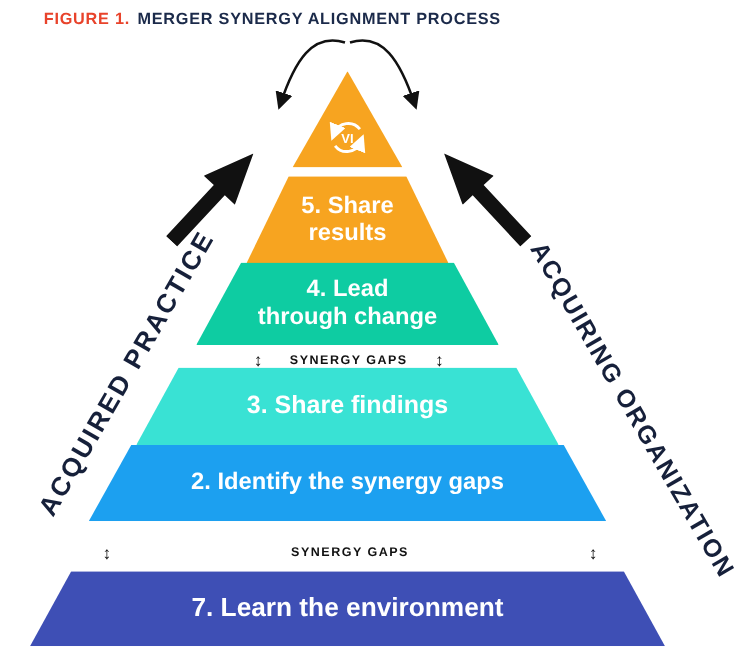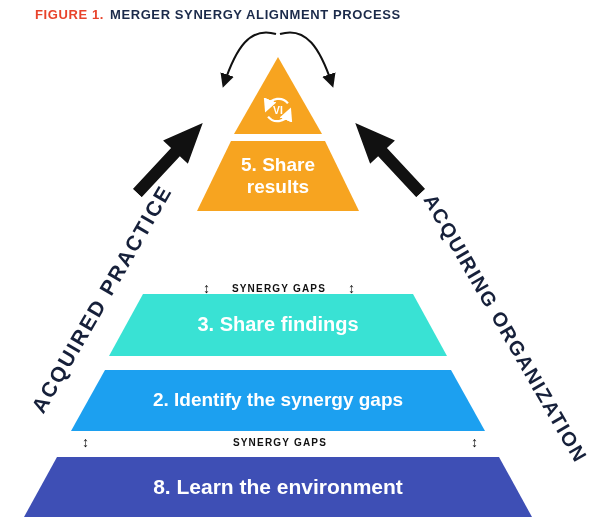--- a/index.html
+++ b/index.html
@@ -22,21 +22,21 @@
   .level .lvl-text{white-space:pre-line;}
   .tip{left:234px;top:57px;width:88px;height:77px;
        clip-path:polygon(50% 0,100% 100%,0 100%);
        align-items:flex-end;justify-content:center;}
   .l5{left:197px;top:141px;width:162px;height:70px;font-size:19px;
       clip-path:polygon(34px 0,calc(100% - 34px) 0,100% 100%,0 100%);}
   .l4{left:157px;top:210px;width:242px;height:66px;font-size:19px;
       clip-path:polygon(36px 0,calc(100% - 36px) 0,100% 100%,0 100%);}
   .l3{left:109px;top:294px;width:338px;height:62px;font-size:20px;
       clip-path:polygon(34px 0,calc(100% - 34px) 0,100% 100%,0 100%);}
-  .l2{left:71px;top:370px;width:414px;height:61px;font-size:19px;
+  .l2{left:71px;top:356px;width:414px;height:61px;font-size:19px;
       clip-path:polygon(34px 0,calc(100% - 34px) 0,100% 100%,0 100%);}
   .l1{left:24px;top:457px;width:508px;height:60px;font-size:21px;
       clip-path:polygon(33px 0,calc(100% - 33px) 0,100% 100%,0 100%);}
   .tip svg{margin-bottom:7px;}
   
   .top-arrows{position:absolute;left:186px;top:24px;width:184px;height:74px;}
   
   .black-arrow{position:absolute;width:96px;height:34px;}
   .black-arrow.left{left:122px;top:141px;transform:rotate(-47deg);}
   .black-arrow.right{left:340px;top:141px;transform:rotate(47deg);}
@@ -88,31 +88,35 @@
       <path d="M 7.5 25 A 12.5 12.5 0 0 0 29 22" stroke="#fff" stroke-width="2.4" fill="none" marker-end="url(#mk-wht)"></path>
       <text x="18" y="22.5" text-anchor="middle" font-size="11" font-weight="bold" fill="#fff">VI</text>
     </svg>
   </div>
 
   <div class="level l5" style="background: rgb(247, 164, 32);">
     <span class="lvl-text">5. Share
 results</span>
   </div>
 
+  <div class="level l4" style="background: rgb(14, 204, 162);">
+    <span class="lvl-text">4. Lead
+through change</span>
+  </div>
 
   <div class="level l3" style="background: rgb(57, 226, 212);">
     <span class="lvl-text">3. Share findings</span>
   </div>
 
   <div class="level l2" style="background: rgb(28, 160, 240);">
     <span class="lvl-text">2. Identify the synergy gaps</span>
   </div>
 
   <div class="level l1" style="background: rgb(62, 79, 181);">
-    <span class="lvl-text">8. Learn the environment</span>
+    <span class="lvl-text">7. Learn the environment</span>
   </div>
 
   <div class="gap-band upper">
     <span class="ud-arrow">↕</span>
     <span class="gap-text">SYNERGY GAPS</span>
     <span class="ud-arrow">↕</span>
   </div>
 
   <div class="gap-band lower">
     <span class="ud-arrow">↕</span>

